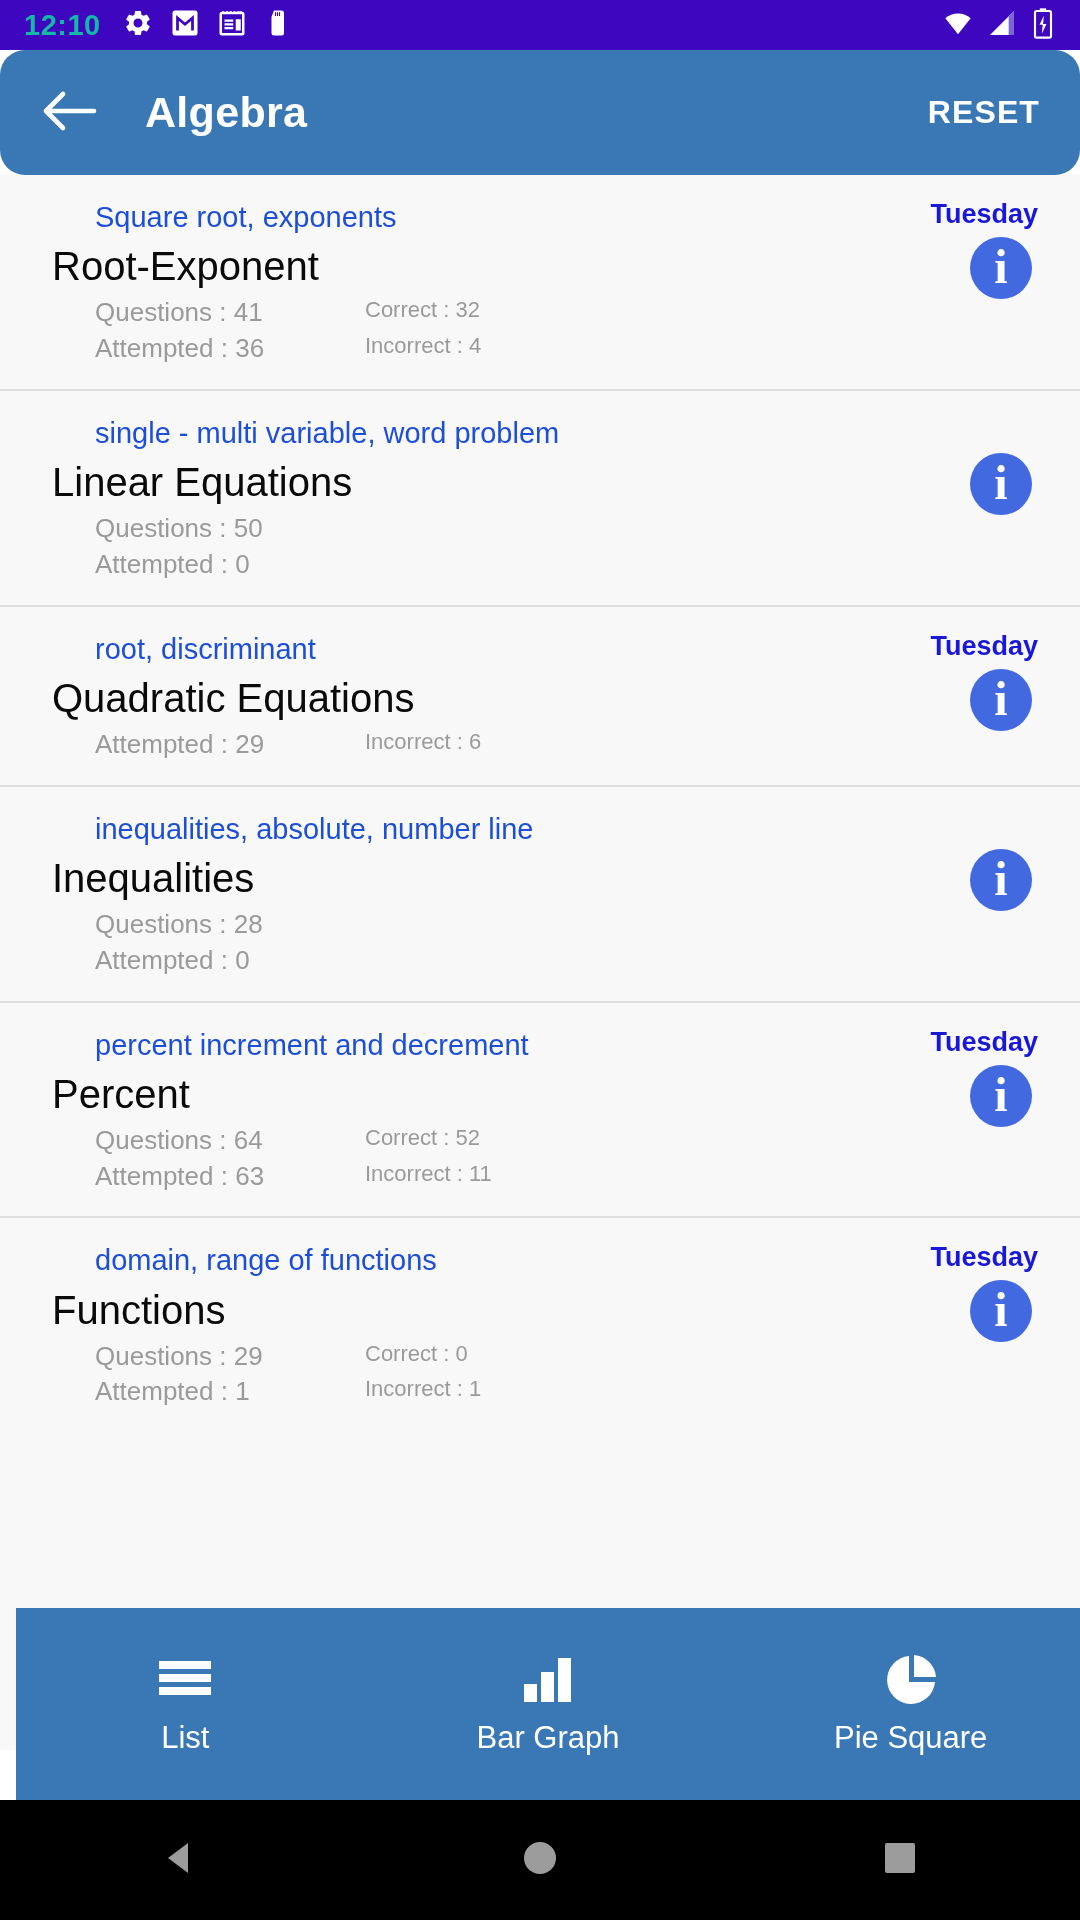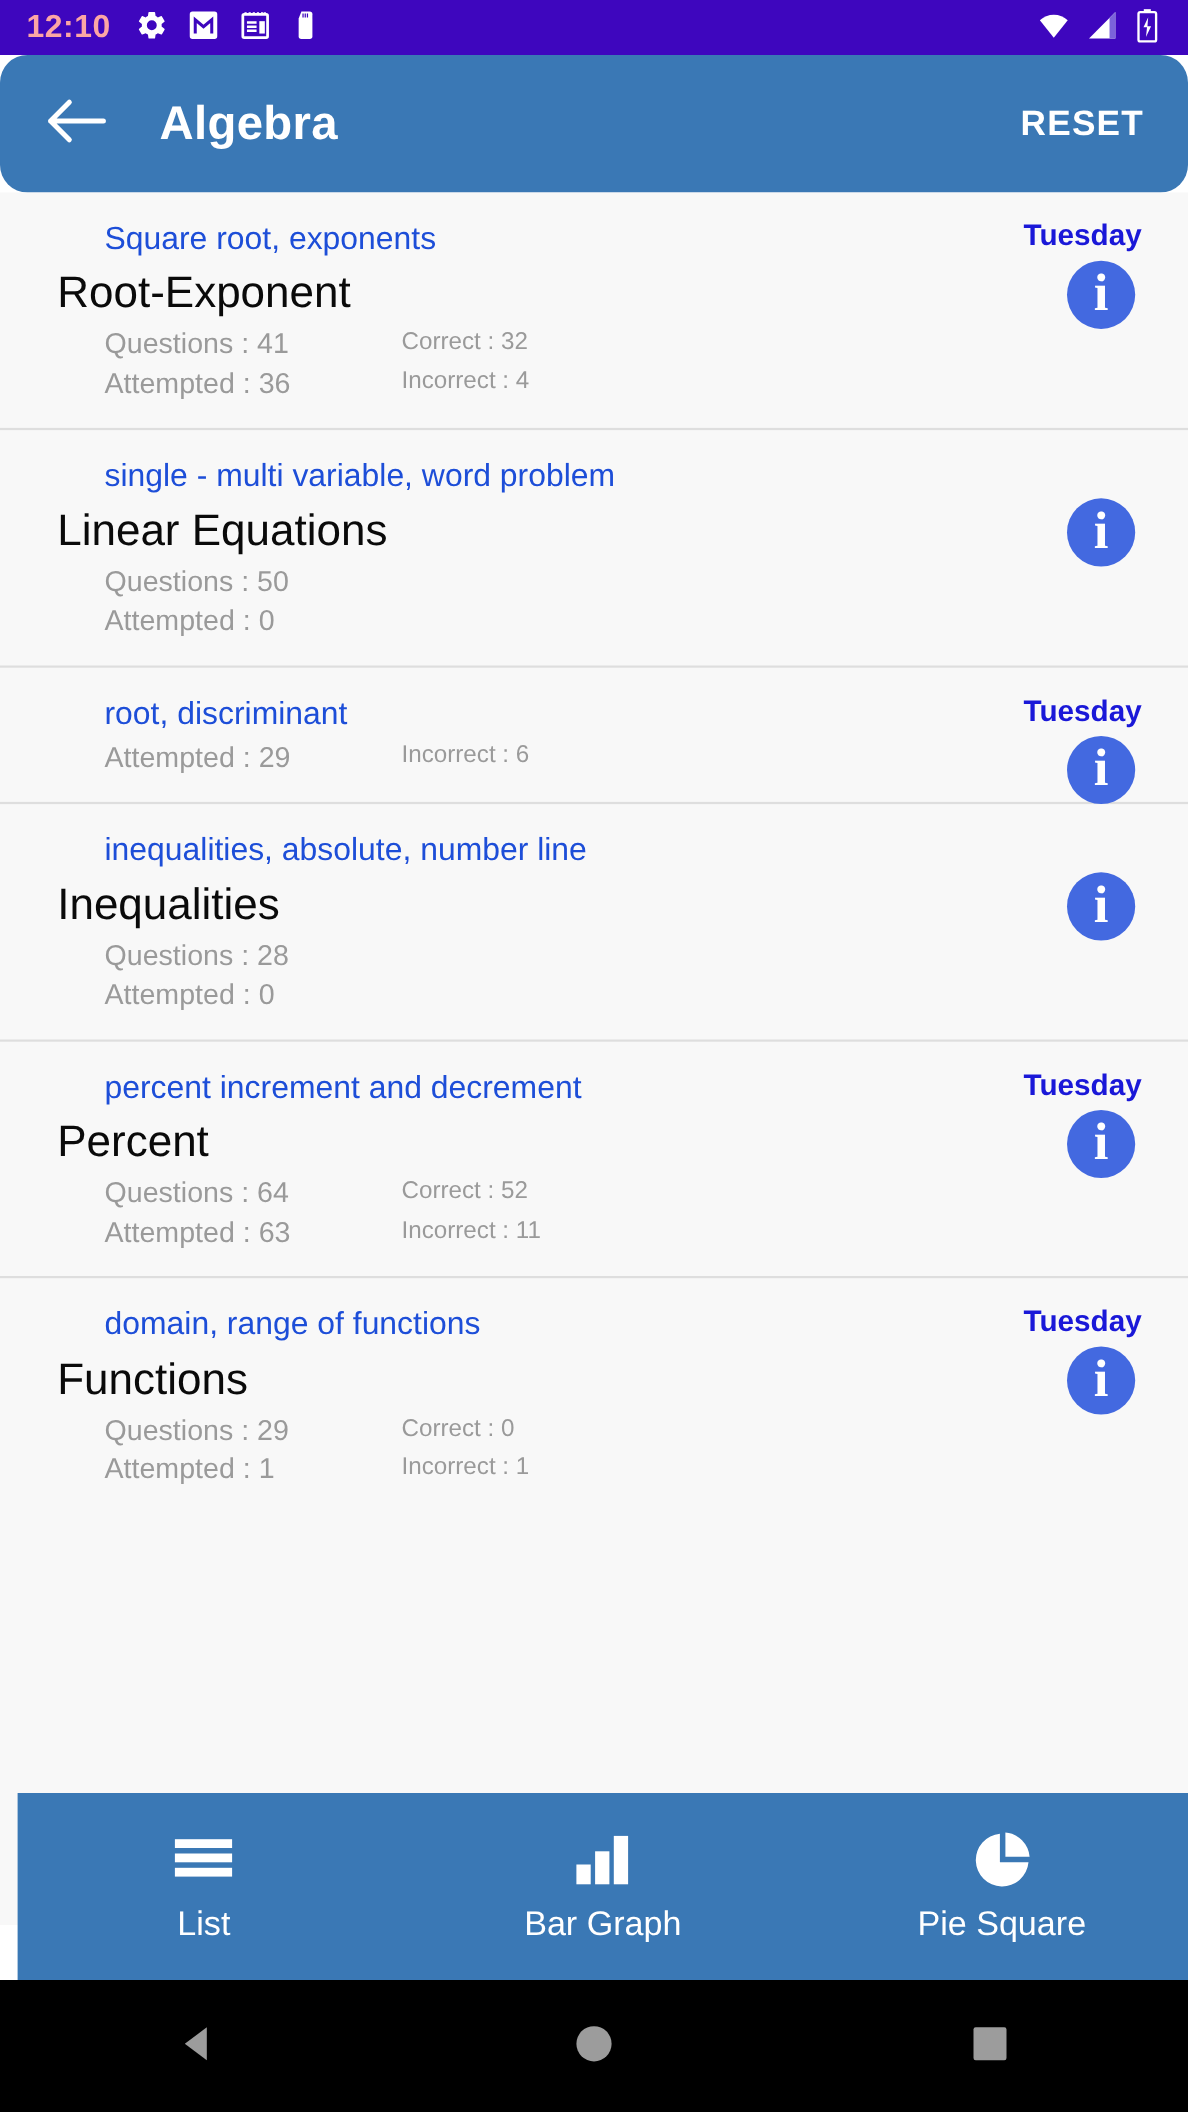--- a/index.html
+++ b/index.html
@@ -6,21 +6,21 @@
   html, body {
     width:1080px; height:1920px;
     background:#ffffff;
     font-family:"Liberation Sans", sans-serif;
     overflow:hidden;
   }
   #app { position:relative; width:1080px; height:1920px; }
 
   
   .statusbar {
-    height:50px; background:#3E06BE; color:#fca5a5;
+    height:50px; background:#3E06BE; color:#14b8a6;
     display:flex; align-items:center; padding:17px 24px;
   }
   .statusbar .clock { font-size:29px; font-weight:bold; letter-spacing:0.5px; }
   .statusbar .sb-icons-left { display:flex; align-items:center; gap:17px; margin-left:22px; }
   .statusbar .sb-spacer { flex:1; }
   .statusbar .sb-icons-right { display:flex; align-items:center; gap:12px; }
   .sbicon { display:block; }
 
   
   .appbar {
@@ -70,21 +70,21 @@
   .li-title {
     color:#0A0A0A; font-size:40px; margin-left:52px; margin-top:4px; line-height:1.3;
   }
   .li-stats { margin-left:95px; margin-top:3px; }
   .li-stats .row { display:flex; line-height:1.38; }
   .li-stats .cell-a { width:270px; color:#9A9A9A; font-size:26px; }
   .li-stats .cell-b { color:#9A9A9A; font-size:22px; }
 
   
   .bottomnav {
-    position:absolute; left:16px; right:0; bottom:120px; height:170px;
+    position:absolute; left:16px; right:0; bottom:120px; height:192px;
     background:#3A78B5; display:flex;gap:24px;
   }
   .navtab {
     flex:1; display:flex; flex-direction:column;
     align-items:center; justify-content:center; gap:12px;
   }
   .navtab .nav-label { color:#ffffff; font-size:31px; }
   .navicon { height:56px; display:flex; align-items:center; justify-content:center; }
 
   
@@ -203,20 +203,21 @@
         </div>
       </div>
     </div>
 
     <div class="list-item">
       <div class="li-day">Tuesday</div>
       <div class="li-info" style="top:62px">
         <span class="glyph">i</span>
       </div>
       <div class="li-sub">root, discriminant</div>
+      <div class="li-title">Quadratic Equations</div>
       <div class="li-stats">
         <div class="row">
           <span class="cell-a">Attempted : 29</span>
           <span class="cell-b">Incorrect : 6</span>
         </div>
       </div>
     </div>
 
     <div class="list-item">
 

